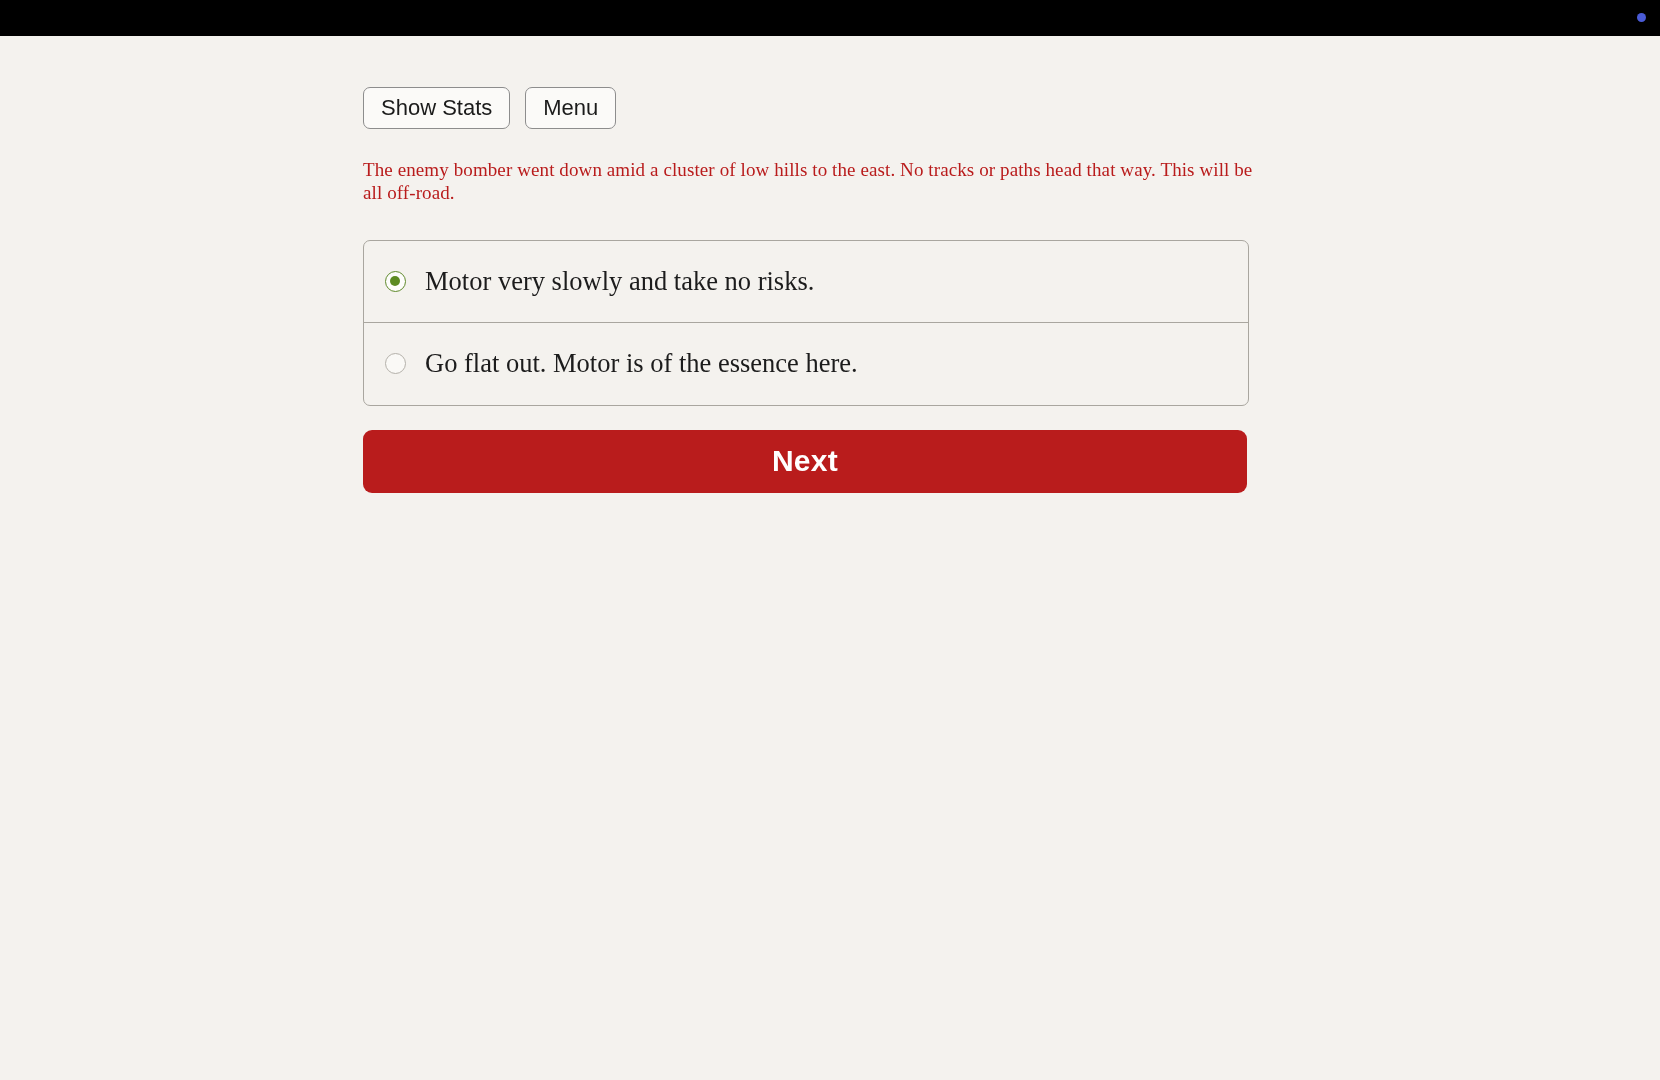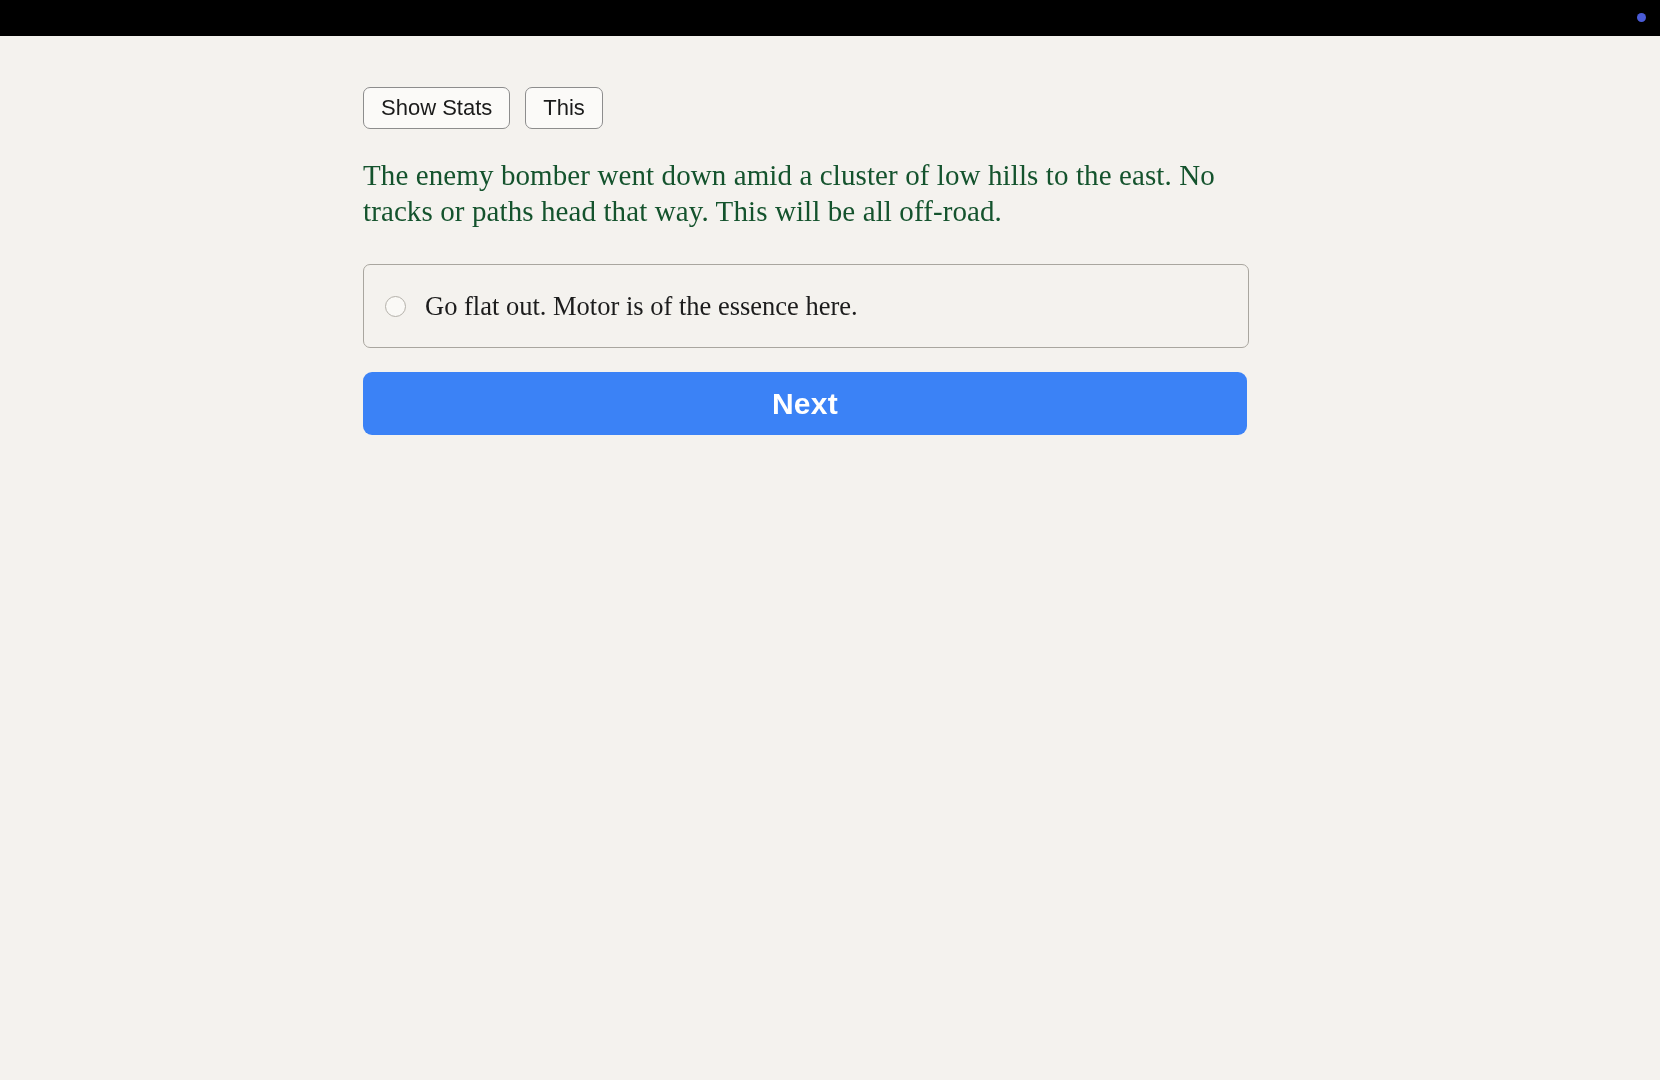--- a/index.html
+++ b/index.html
@@ -81,23 +81,23 @@
     border: 1px solid #8d8d8d;
     border-radius: 7px;
     padding: 7px 17px 8px 17px;
     line-height: 1.15;
     cursor: pointer;
   }
 
   .story-text {
     margin-top: 29px;
     font-family: "Liberation Serif", serif;
-    font-size: 29px;
+    font-size: 19px;
     line-height: 1.22;
-    color: #14532d;
+    color: #b91c1c;
     width: 910px;
     letter-spacing: 0.1px;
   }
 
   .choice-list {
     margin-top: 35px;
     width: 884px;
     border: 1px solid #a9a69f;
     border-radius: 7px;
     background: #f4f2ee;
@@ -147,21 +147,21 @@
     font-family: "Liberation Serif", serif;
     font-size: 26.5px;
     color: #1c1c1c;
     line-height: 1;
   }
 
   .next-button {
     margin-top: 24px;
     width: 884px;
     height: 63px;
-    background: #3b82f6;
+    background: #b91c1c;
     border: none;
     border-radius: 9px;
     color: #ffffff;
     font-family: "Liberation Sans", sans-serif;
     font-weight: bold;
     font-size: 30px;
     cursor: pointer;
     display: flex;
     align-items: center;
     justify-content: center;
@@ -178,27 +178,31 @@
   </div>
 
   <div class="scrollbar-track">
     <div class="scrollbar-thumb"></div>
   </div>
 
   <div class="content">
 
     <div class="button-row">
       <button class="chrome-button">Show Stats</button>
-      <button class="chrome-button">This</button>
+      <button class="chrome-button">Menu</button>
     </div>
 
     <div class="story-text">The enemy bomber went down amid a cluster of low hills to the east. No tracks or paths head that way. This will be all off-road.</div>
 
     <div class="choice-list">
 
+      <div class="choice-row">
+        <span class="radio selected"></span>
+        <span class="choice-label">Motor very slowly and take no risks.</span>
+      </div>
 
 
 
       <div class="choice-row">
         <span class="radio"></span>
         <span class="choice-label">Go flat out. Motor is of the essence here.</span>
       </div>
 
     </div>
 

